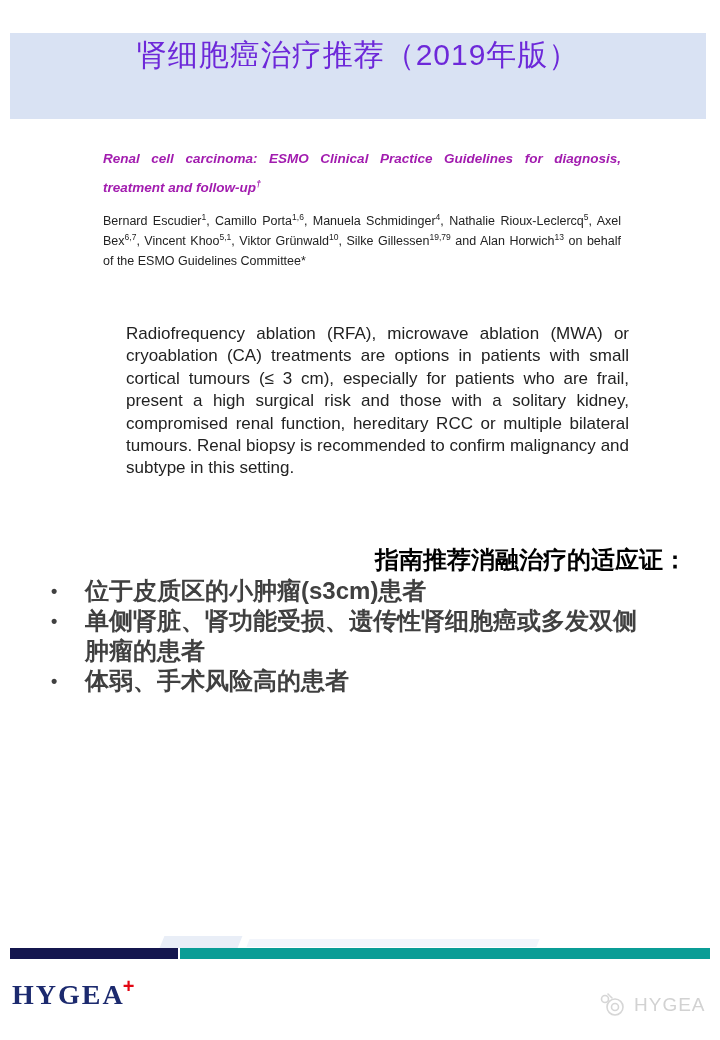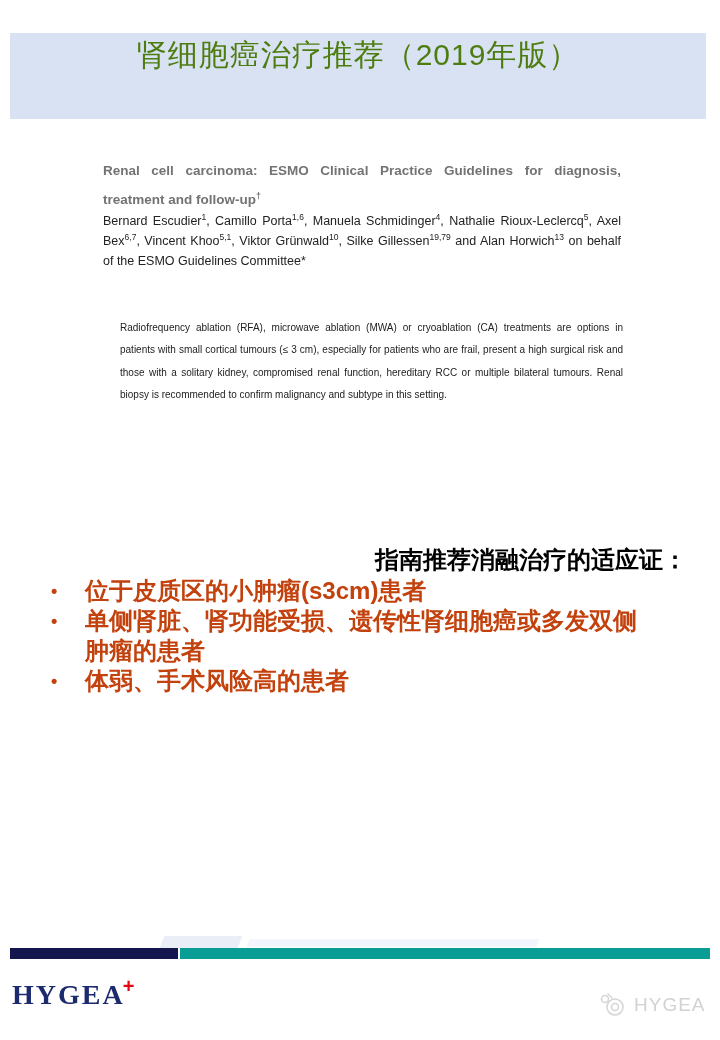--- a/index.html
+++ b/index.html
@@ -3,52 +3,53 @@
 <meta charset="utf-8">
 <style>
   html,body{margin:0;padding:0;background:#ffffff;}
   .slide{
     position:relative;width:720px;height:1040px;background:#ffffff;overflow:hidden;
     font-family:"Liberation Sans",sans-serif;
   }
   
   .header-banner{
     position:absolute;left:10px;top:33px;width:696px;height:86px;
-    background:#d9e2f3;color:#4d7c0f;text-align:center;
+    background:#d9e2f3;color:#6d28d9;text-align:center;
     font-size:30px;line-height:42px;font-weight:500;letter-spacing:1px;
     padding-top:1px;box-sizing:border-box;
   }
   
   .paper-title{
-    position:absolute;left:103px;top:156px;width:518px;
-    font-size:13.5px;line-height:29px;font-weight:bold;color:#737373;
+    position:absolute;left:103px;top:144px;width:518px;
+    font-size:13.5px;line-height:29px;font-weight:bold;color:#a21caf;
     text-align:justify;
+    font-style:italic;
   }
   .paper-title sup{font-size:9px;line-height:0;}
   .paper-authors{
     position:absolute;left:103px;top:211px;width:518px;margin:0;
     font-size:12.5px;line-height:20px;color:#222;text-align:justify;
   }
   .paper-authors sup{font-size:8.5px;line-height:0;}
   .paper-abstract{
-    position:absolute;left:117px;top:314px;width:503px;margin:3px;
-    font-size:10px;line-height:22.4px;color:#222;text-align:justify;
+    position:absolute;left:117px;top:314px;width:503px;margin:9px;
+    font-size:17px;line-height:22.4px;color:#222;text-align:justify;
   }
   
   .notes-heading{
     position:absolute;left:47px;top:545px;width:640px;
     font-size:24px;line-height:30px;font-weight:bold;color:#000;text-align:right;
   }
   .notes-list{
     position:absolute;left:47px;top:576px;width:606px;margin:0;padding:0;
     list-style:none;
   }
   .notes-list li{
     position:relative;padding-left:38px;
-    font-size:24px;line-height:30px;font-weight:bold;color:#c2410c;
+    font-size:24px;line-height:30px;font-weight:bold;color:#404040;
   }
   .notes-list li::before{
     content:"\2022";position:absolute;left:4px;top:0;
     font-size:18px;line-height:30px;font-weight:bold;
   }
   
   .ghost-shape-a{
     position:absolute;left:162px;top:936px;width:78px;height:12px;
     background:#e9eef7;transform:skewX(-22deg);
   }

